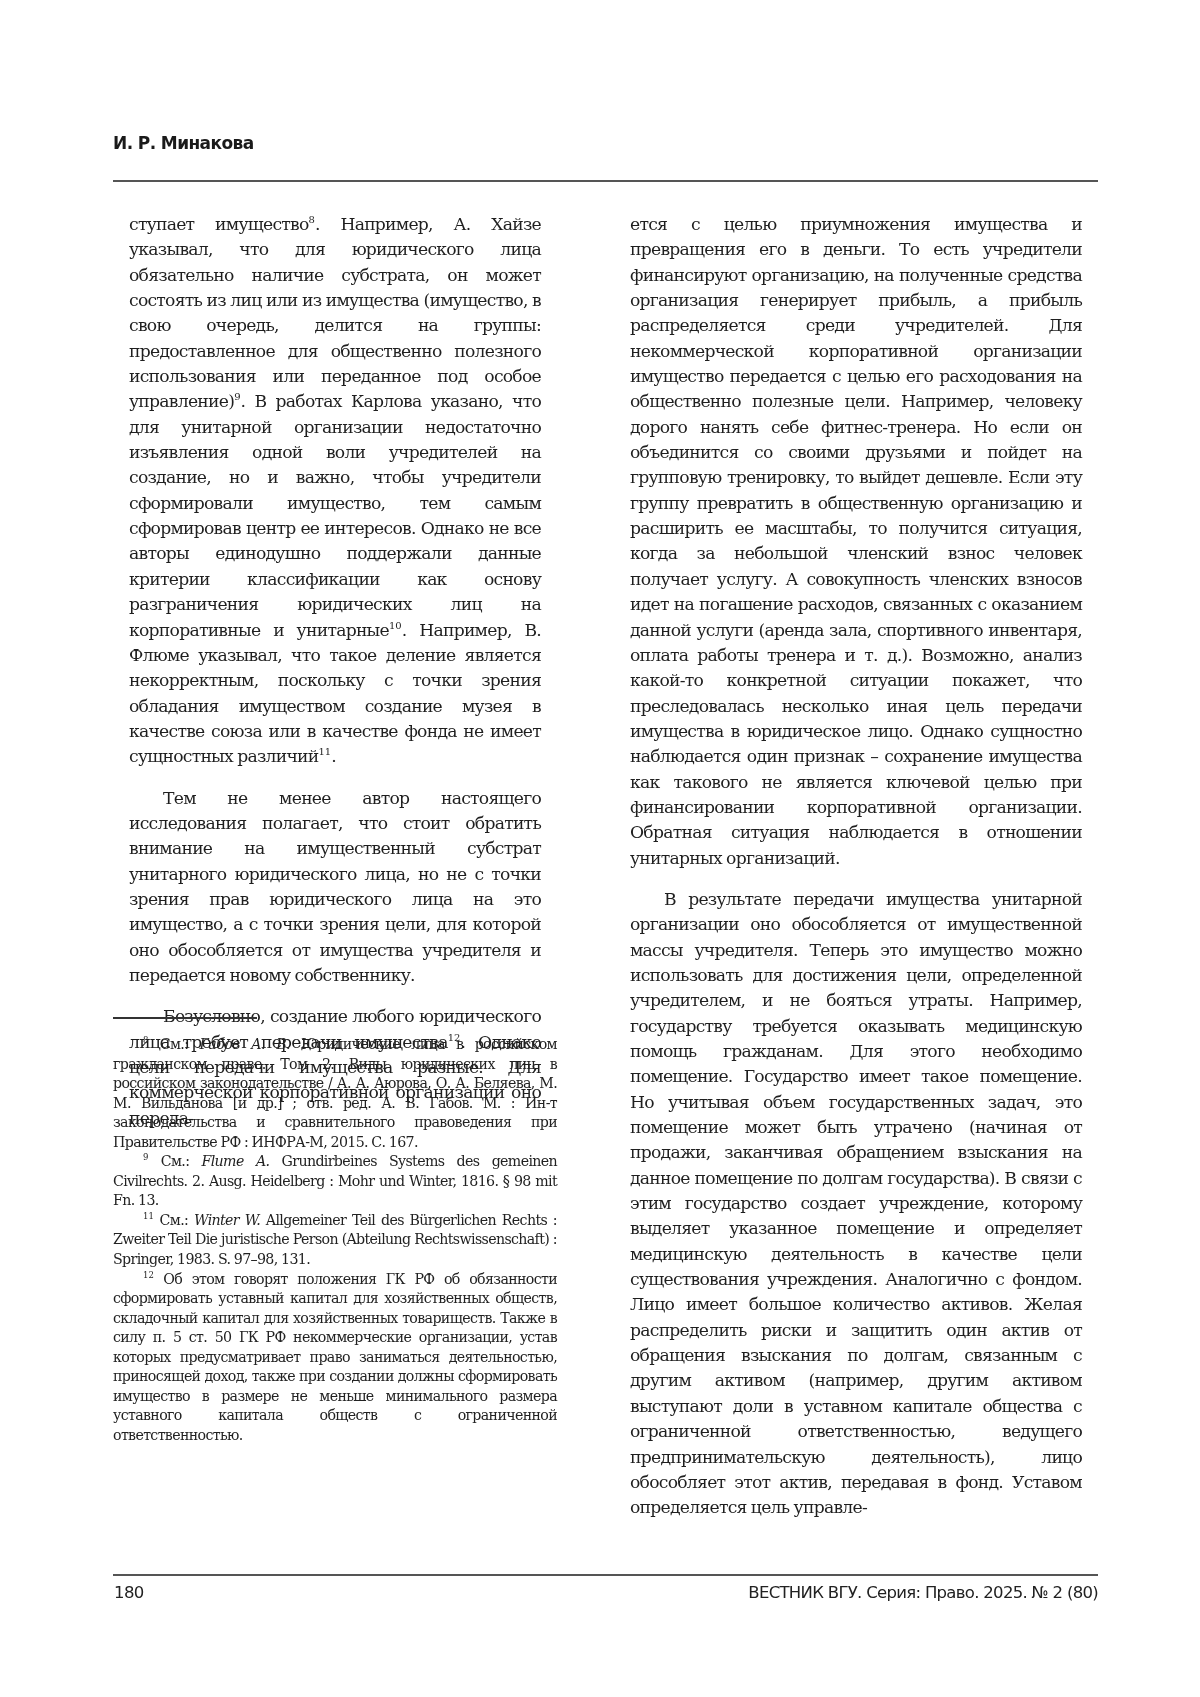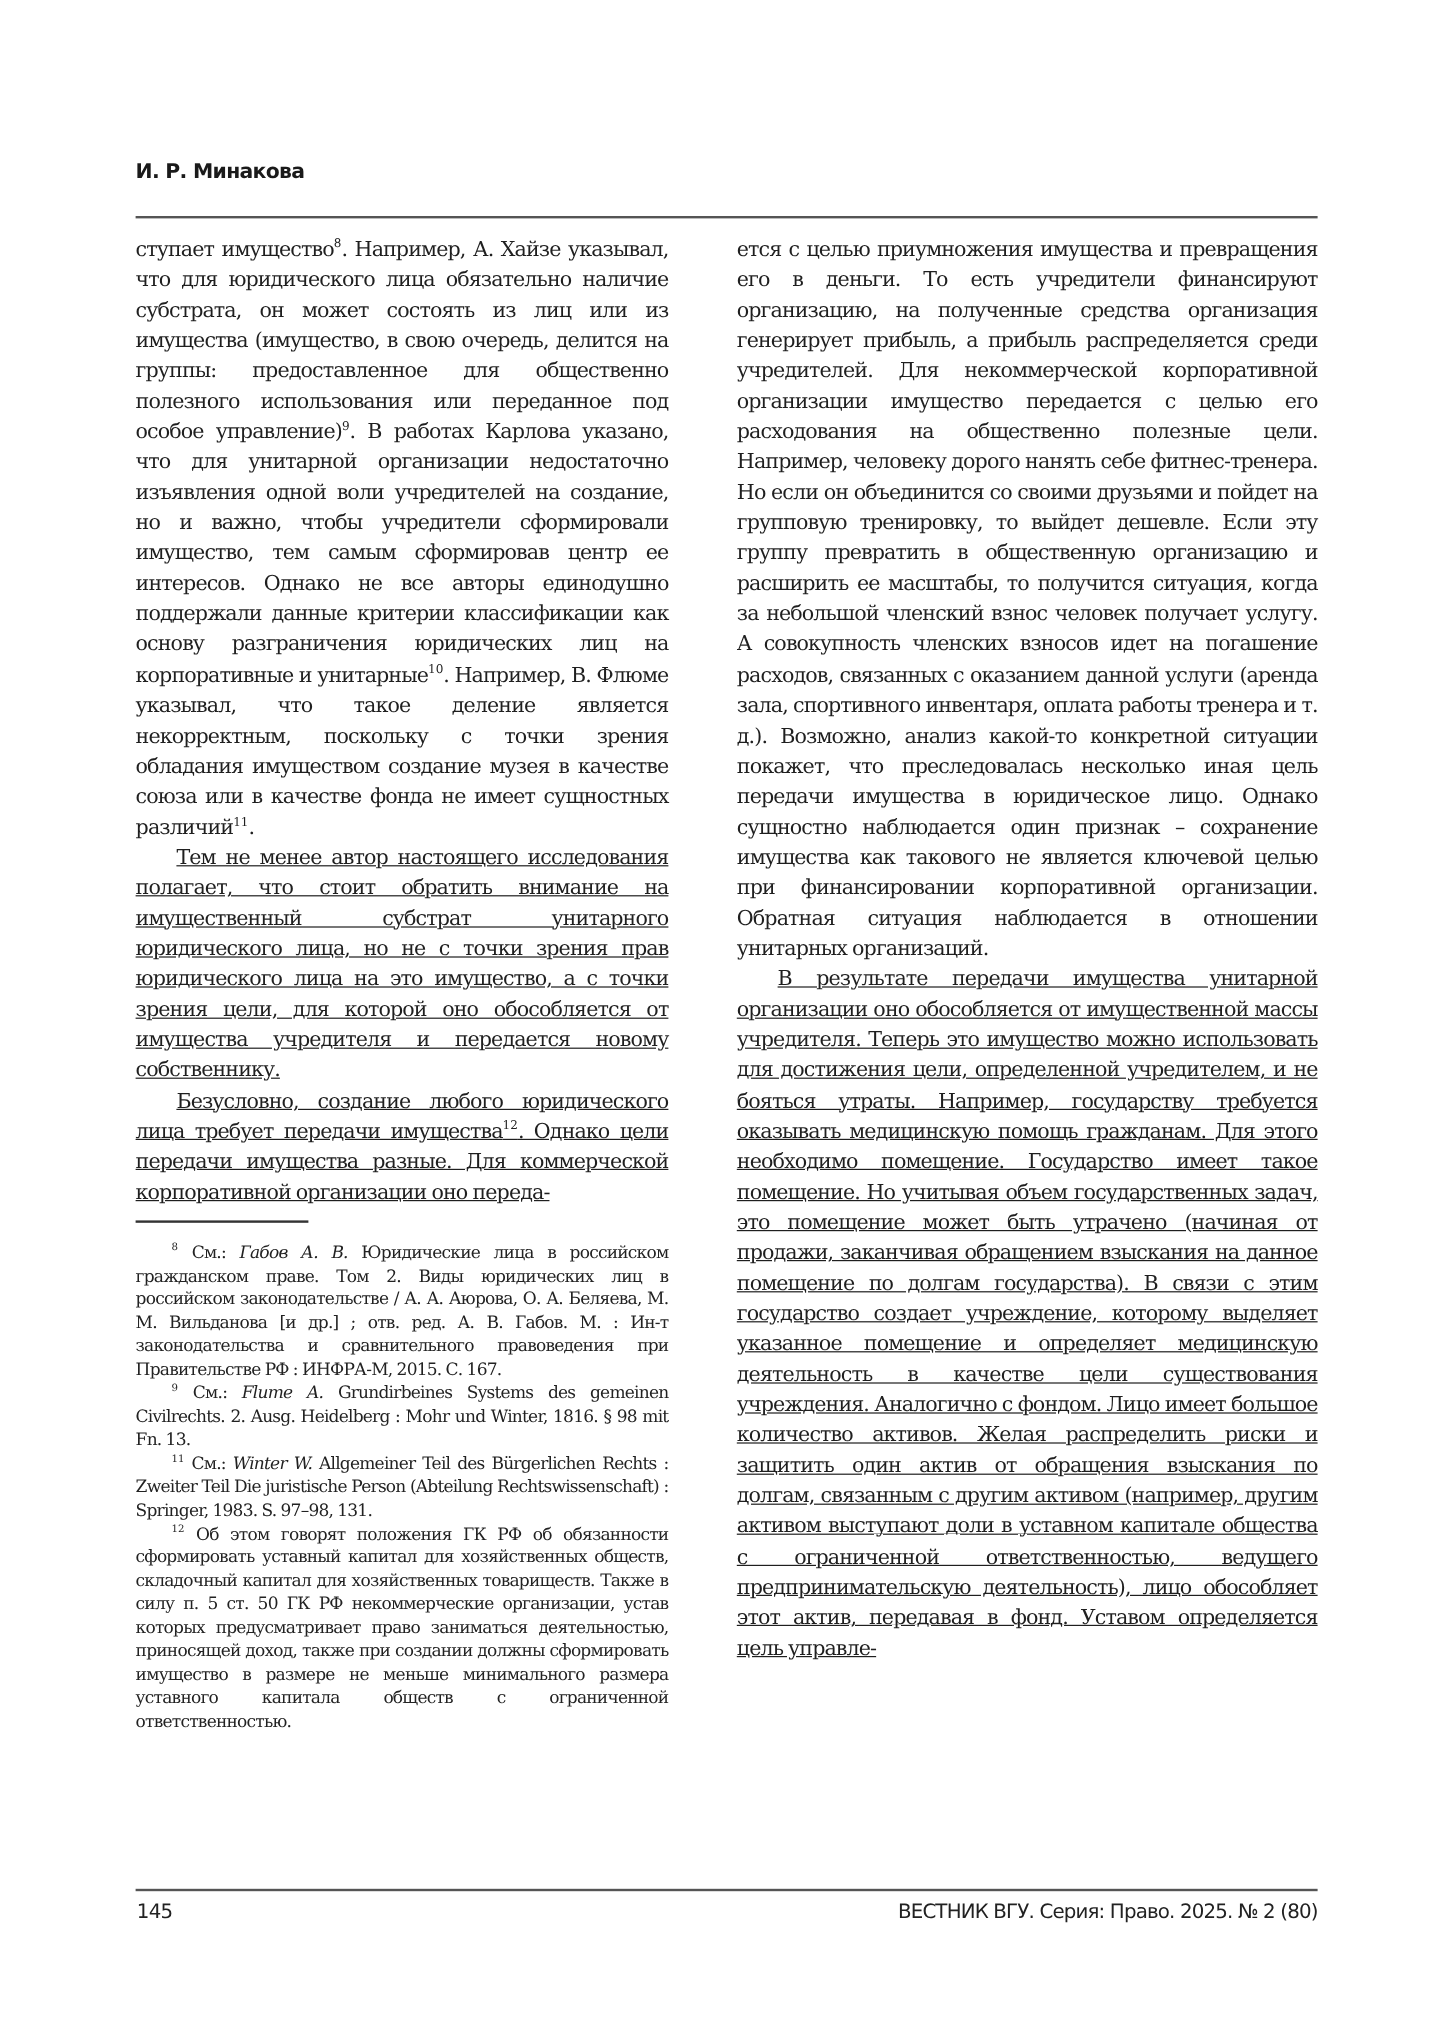--- a/index.html
+++ b/index.html
@@ -7,22 +7,22 @@
   .page { position: absolute; left: 0; top: 0; width: 1200px; height: 1697px; }
 
   .running-head { position: absolute; left: 113px; top: 131px; width: 985px; font-family: "DejaVu Sans", sans-serif; }
   .author { font-size: 17px; font-weight: bold; letter-spacing: -0.6px; line-height: 24px; color: #1a1a1a; }
   .article-title { font-size: 16.5px; letter-spacing: -0.55px; line-height: 24px; color: #222; }
   .head-rule { position: absolute; left: 113px; top: 180px; width: 985px; height: 2px; background: #555; }
 
   .col { position: absolute; font-family: "DejaVu Serif", serif; font-size: 17.2px; line-height: 25.35px; text-align: justify; letter-spacing: -0.75px; word-spacing: -0.5px; color: #1f1f1f; }
   .col-left { left: 113px; top: 196px; width: 444px; }
   .col-right { left: 614px; top: 196px; width: 484px; }
-  .col p { margin: 0; }
-  .col p.indent { text-indent: 34px; text-decoration: underline; }
+  .col p { margin: 16px; }
+  .col p.indent { text-indent: 34px; }
   sup { font-size: 10px; line-height: 0; vertical-align: 7px; letter-spacing: 0; }
 
   .fn-rule { position: absolute; left: 113px; top: 1017px; width: 144px; height: 1.5px; background: #333; }
   .footnotes { position: absolute; left: 113px; top: 1023px; width: 444px; font-family: "DejaVu Serif", serif; font-size: 14.2px; line-height: 19.55px; text-align: justify; letter-spacing: -0.65px; word-spacing: -0.4px; color: #222; margin-top: 12px; }
   .footnotes p { margin: 0; text-indent: 30px; }
   .footnotes sup { font-size: 8.5px; vertical-align: 6px; }
   .footnotes i { font-style: italic; }
 
   .foot-rule { position: absolute; left: 113px; top: 1574px; width: 985px; height: 2px; background: #555; }
   .page-number { position: absolute; left: 114px; top: 1583px; font-family: "DejaVu Sans", sans-serif; font-size: 16.5px; letter-spacing: -0.6px; color: #222; }
@@ -50,16 +50,16 @@
 
   <div class="fn-rule"></div>
   <div class="footnotes">
       <p><sup>8</sup> См.: <i>Габов А. В.</i> Юридические лица в российском гражданском праве. Том 2. Виды юридических лиц в российском законодательстве / А. А. Аюрова, О. А. Беляева, М. М. Вильданова [и др.] ; отв. ред. А. В. Габов. М. : Ин-т законодательства и сравнительного правоведения при Правительстве РФ : ИНФРА-М, 2015. С. 167.</p>
       <p><sup>9</sup> См.: <i>Flume A.</i> Grundirbeines Systems des gemeinen Civilrechts. 2. Ausg. Heidelberg : Mohr und Winter, 1816. § 98 mit Fn. 13.</p>
       <p><sup>11</sup> См.: <i>Winter W.</i> Allgemeiner Teil des Bürgerlichen Rechts : Zweiter Teil Die juristische Person (Abteilung Rechtswissenschaft) : Springer, 1983. S. 97–98, 131.</p>
       <p><sup>12</sup> Об этом говорят положения ГК РФ об обязанности сформировать уставный капитал для хозяйственных обществ, складочный капитал для хозяйственных товариществ. Также в силу п. 5 ст. 50 ГК РФ некоммерческие организации, устав которых предусматривает право заниматься деятельностью, приносящей доход, также при создании должны сформировать имущество в размере не меньше минимального размера уставного капитала обществ с ограниченной ответственностью.</p>
     </div>
 
   <div class="foot-rule"></div>
-  <div class="page-number">145</div>
+  <div class="page-number">180</div>
   <div class="journal-info">ВЕСТНИК ВГУ. Серия: Право. 2025. № 2 (80)</div>
 
 </div>
 
 </body></html>

